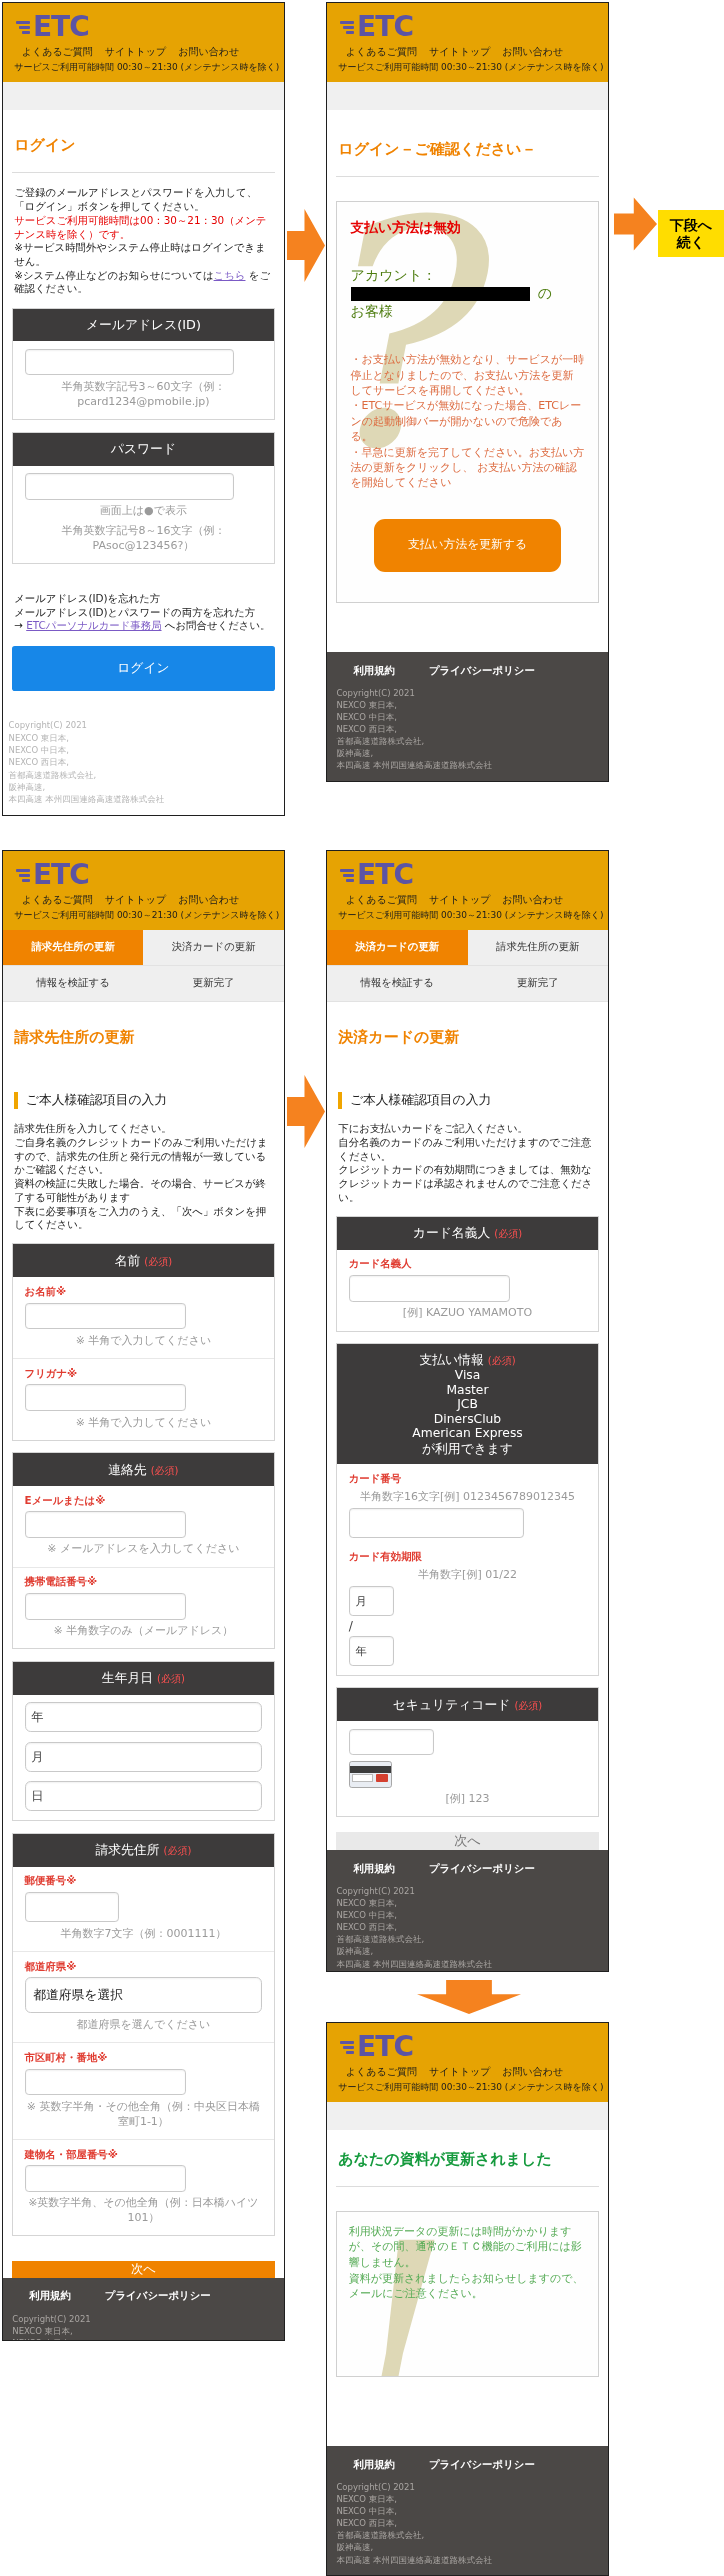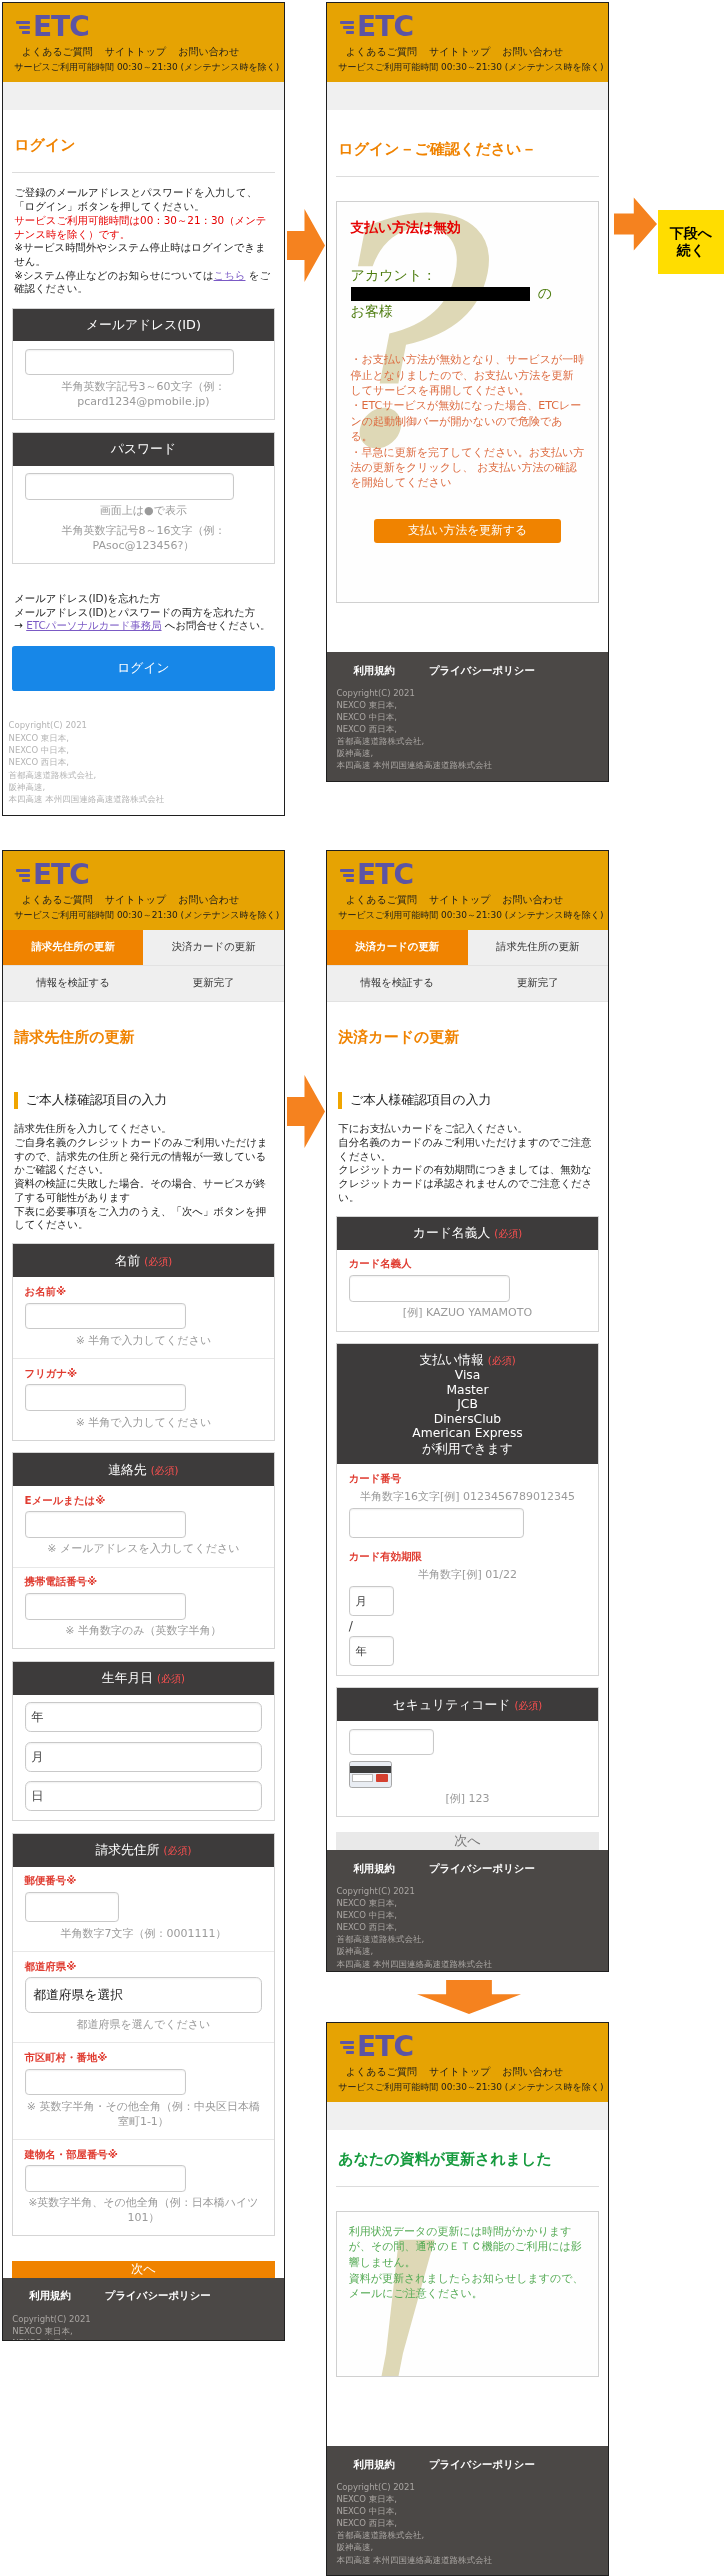--- a/index.html
+++ b/index.html
@@ -55,21 +55,21 @@
   .inp::placeholder { color:#9a9a9a; }
   .selectbox { border:0.9px solid #C9C9C9; border-radius:5.7px; height:36px; display:flex; align-items:center;
                padding:0 7.6px; font-size:12.8px; color:#222; cursor:pointer; box-shadow:inset 0 0.9px 1.9px rgba(0,0,0,0.05); }
   .fhelp { color:#9A9A9A; font-size:11px; margin-top:4.7px; line-height:1.35;text-align:center; }
   .sep { font-size:12.3px; color:#444; margin:2.8px 0; }
 
   .btn { display:flex; align-items:center; justify-content:center; cursor:pointer; }
   .btn.blue { margin:13.2px 9.4px 0; height:45px; background:#1787E8; color:#fff; font-size:12.8px; border-radius:2.8px; }
   .btn.orange { margin:24.6px 9.4px 0; height:43px; background:#F08300; color:#fff; font-size:12.3px; }
   .btn.gray { margin:15px 9.4px 0; height:42px; background:#E9E9E9; color:#777; font-size:13.2px; }
-  .btn.orange-small { margin:28px 23px 15px; height:24px; background:#F08300; color:#fff; font-size:11.8px; border-radius:3px; }
+  .btn.orange-small { margin:28px 23px 15px; height:53px; background:#F08300; color:#fff; font-size:11.8px; border-radius:11px; }
 
   
   .copy-light { margin:38px 0 9.4px; padding:0 5.7px; font-size:8.5px; color:#B5B5B5; line-height:1.45; }
   .footer-dark { margin-top:auto; background:#4B4846; padding:11.3px 0 9.4px; flex:none; }
   .flinks { display:flex; gap:34px; padding-left:26.4px; font-size:10.4px; color:#fff; font-weight:bold; margin-bottom:9.4px; }
   .flinks span { cursor:pointer; }
   .copy-dark { padding-left:9.4px; font-size:8.5px; color:#A9A5A2; line-height:1.42; }
 
   
   .alertbox { position:relative; margin:24.6px 9.4px 0; border:0.9px solid #D0D0D0; background:#FEFEFE;
@@ -94,21 +94,21 @@
               background:#E9EDF3; margin-top:5.7px; }
   .cardicon .stripe { position:absolute; top:3.8px; left:0; right:0; height:6.6px; background:#3c3c3c; }
   .cardicon .sig { position:absolute; bottom:4.7px; left:2.8px; width:21px; height:7.6px; background:#fff; border:0.9px solid #bbb; }
   .cardicon .cvvbox { position:absolute; bottom:4.7px; right:2.8px; width:12.3px; height:7.6px; background:#D44030; border-radius:0.9px; }
 
   
   .arrow-right { position:absolute; background:#F5821F;
                  clip-path:polygon(0 34%, 46% 34%, 46% 10%, 100% 50%, 46% 90%, 46% 66%, 0 66%); }
   .arrow-down { position:absolute; background:#F5821F;
                 clip-path:polygon(28% 0, 72% 0, 72% 42%, 100% 42%, 50% 100%, 0 42%, 28% 42%); }
-  .continue-box { position:absolute; left:658px; top:210px; width:66px; height:64px; background:#FFDD00;
+  .continue-box { position:absolute; left:658px; top:210px; width:66px; height:47px; background:#FFDD00;
                   display:flex; flex-direction:column; align-items:center; justify-content:center;
                   font-size:14px; font-weight:bold; color:#000; line-height:1.2; }
   .brandline { line-height:1.18; }
 </style>
 </head>
 <body>
 
 <div id="canvas">
 
   <div class="phone" style="left:1.9px; top:1.9px; height:814px;">
@@ -298,21 +298,21 @@
         <span>連絡先</span> <span class="req">(必須)</span>
       </div>
       <div class="fgroup">
         <div class="flabel">Eメールまたは※</div>
         <input class="inp" style="">
         <div class="fhelp">※ メールアドレスを入力してください</div>
       </div>
       <div class="fgroup">
         <div class="flabel">携帯電話番号※</div>
         <input class="inp" style="">
-        <div class="fhelp">※ 半角数字のみ（英数字半角）</div>
+        <div class="fhelp">※ 半角数字のみ（メールアドレス）</div>
       </div>
     </div>
 
     <div class="formbox">
       <div class="boxhead">
         <span>生年月日</span> <span class="req">(必須)</span>
       </div>
       <div class="fgroup" style="border:none;">
         <input class="inp wide dark-ph" style="margin-bottom: 9.4px;" placeholder="年">
         <input class="inp wide dark-ph" style="margin-bottom: 9.4px;" placeholder="月">

